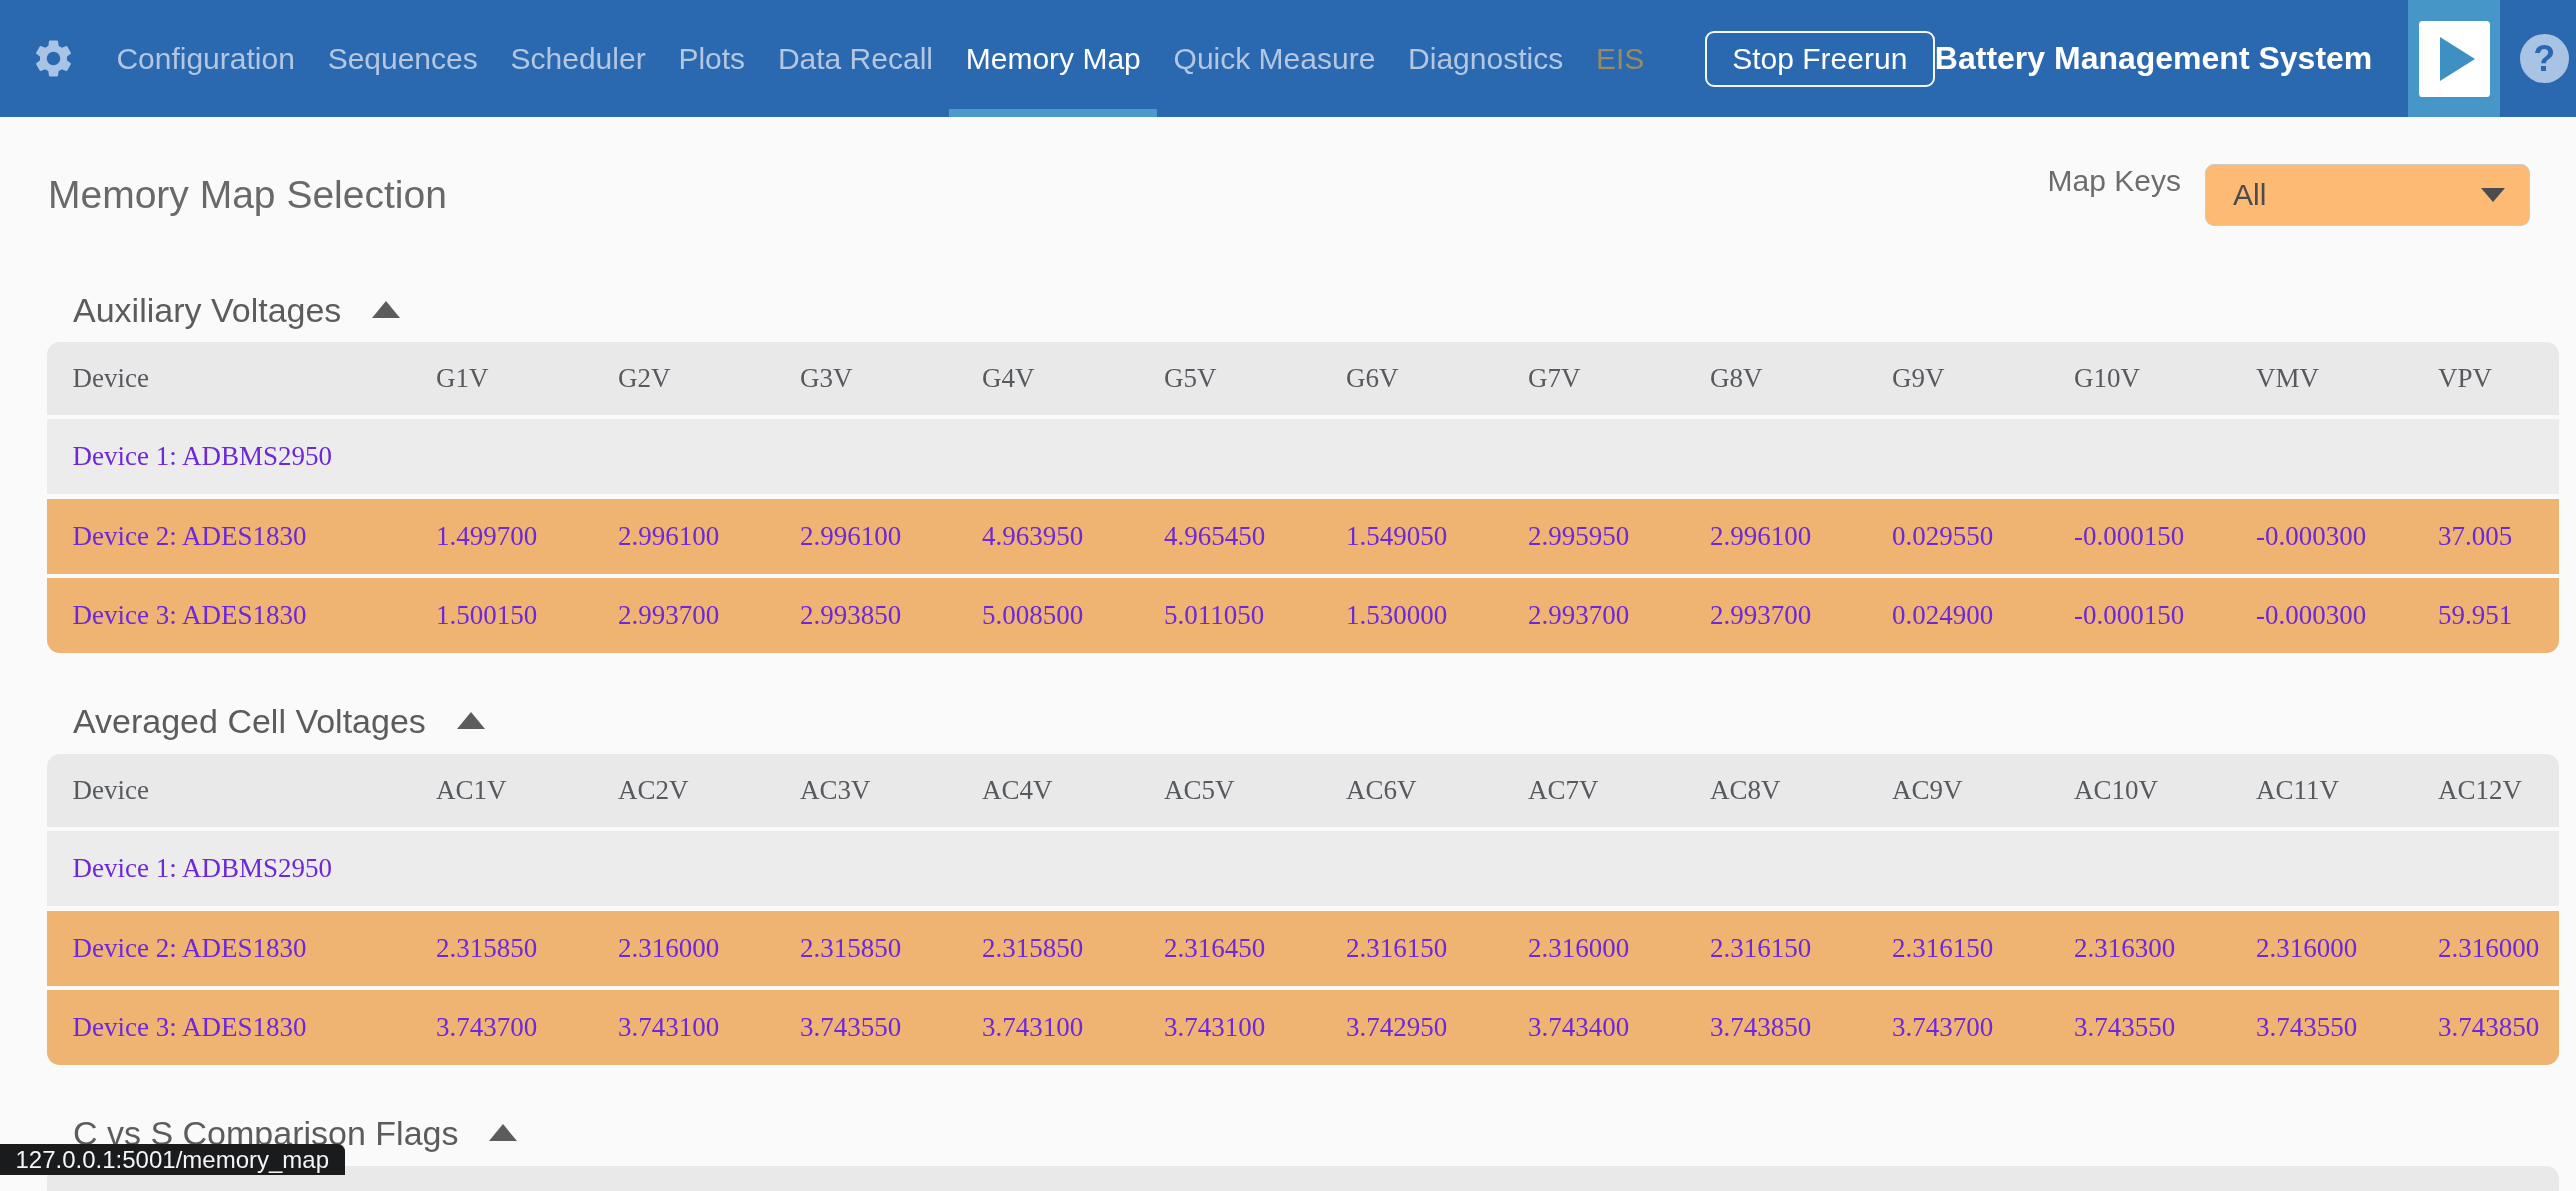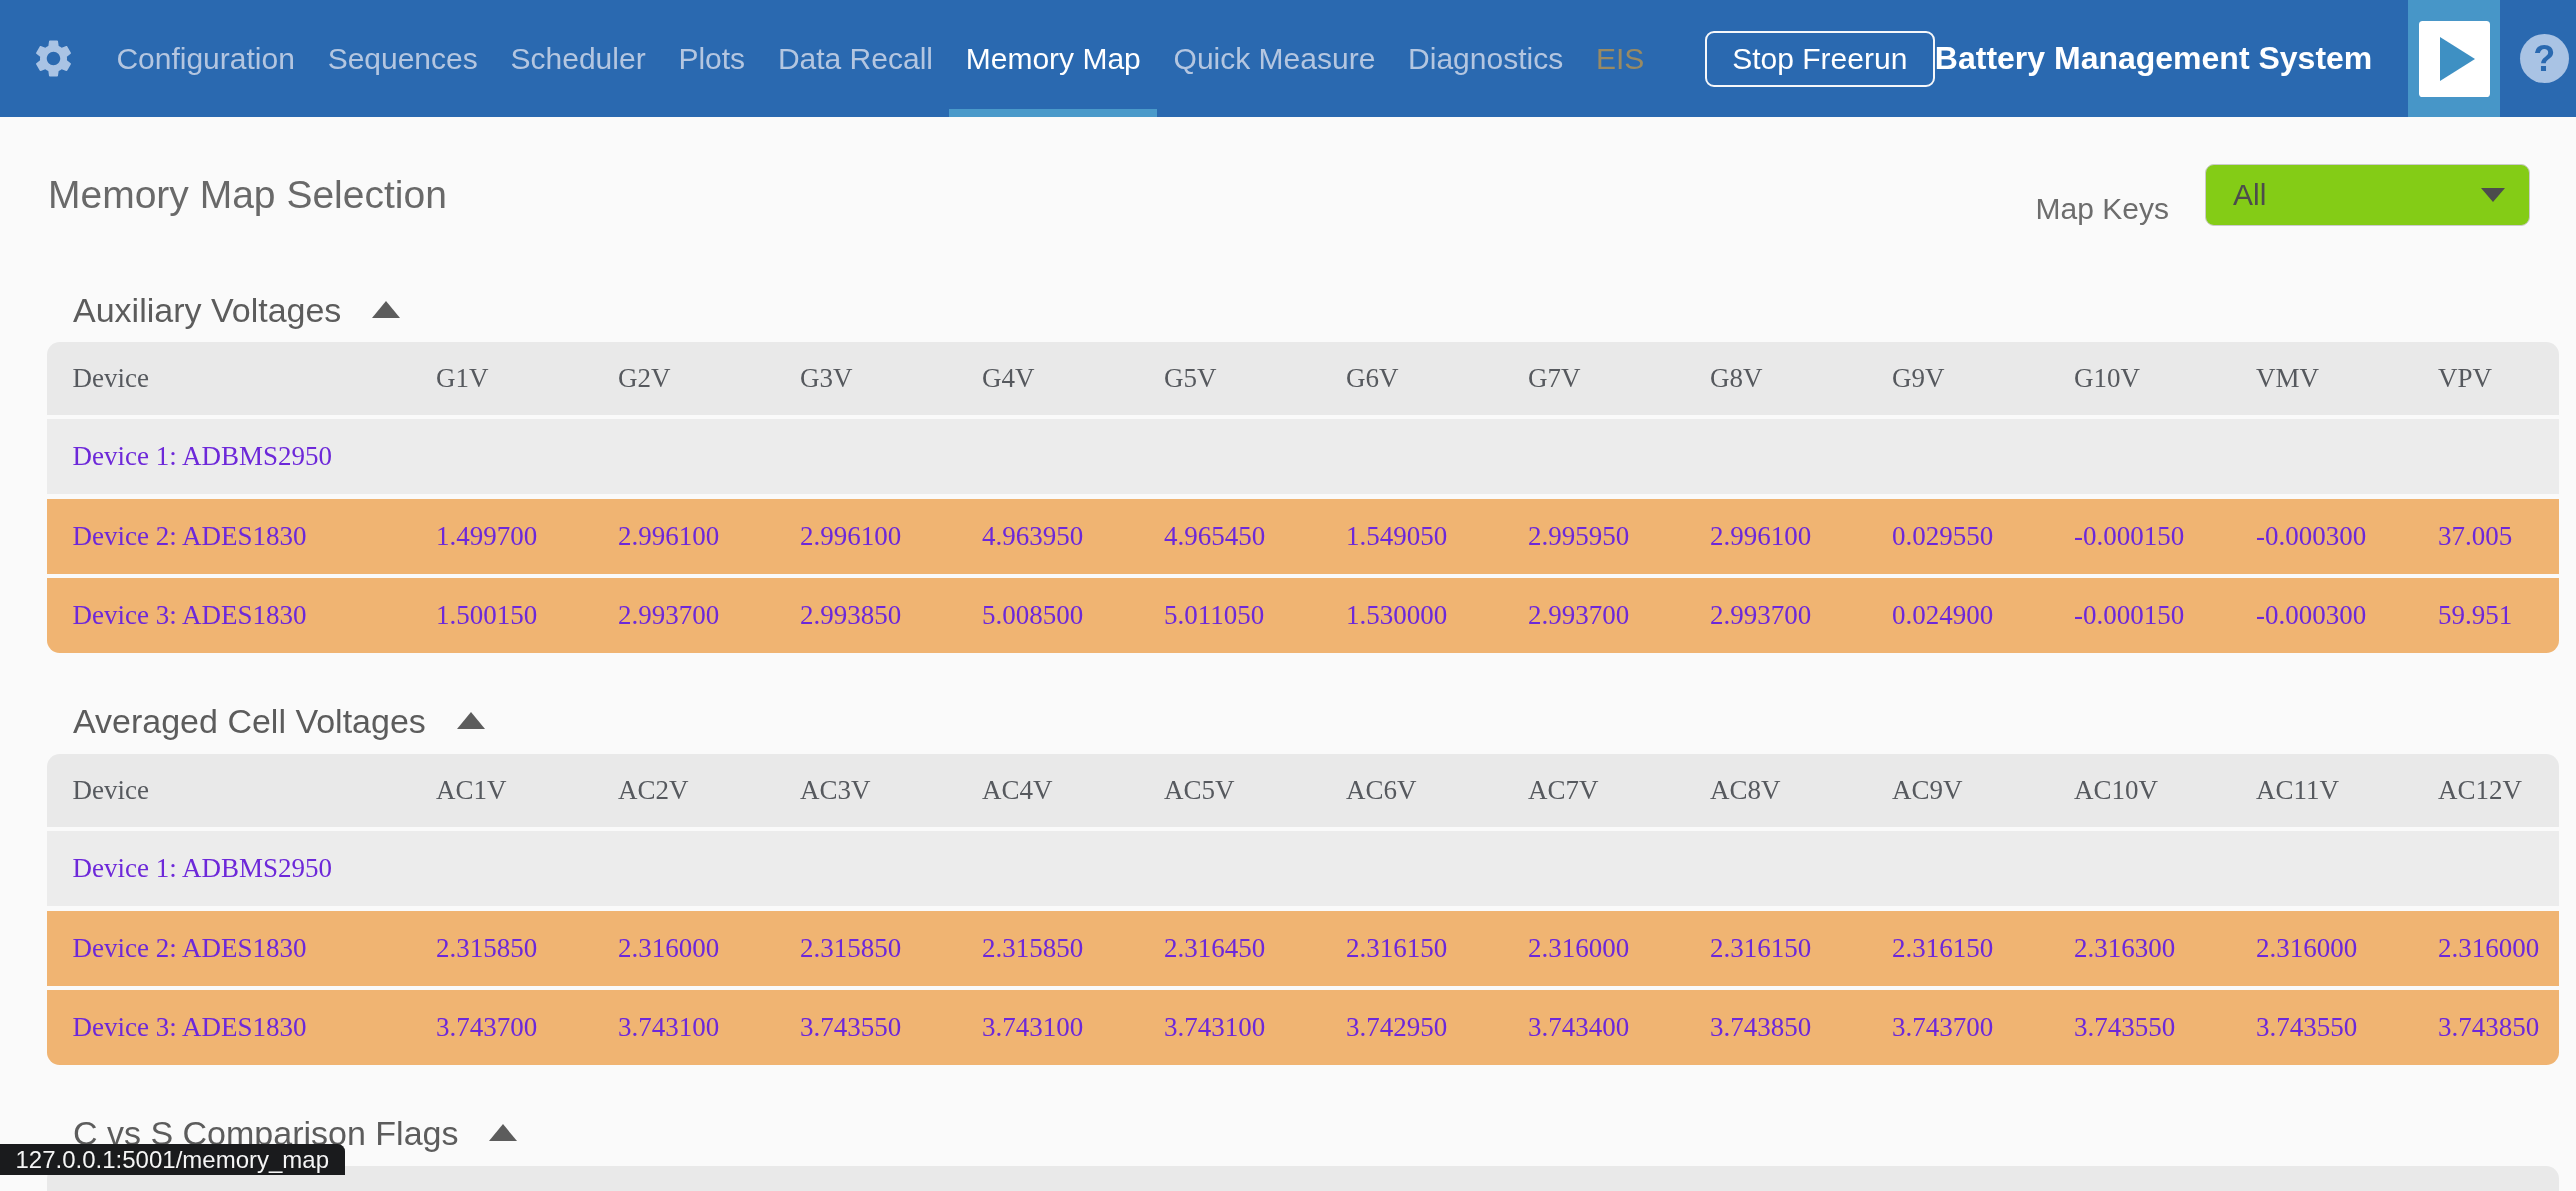--- a/index.html
+++ b/index.html
@@ -35,24 +35,24 @@
   .play-box{width:71px;height:76px;background:#ffffff;border-radius:3.6px;display:flex;align-items:center;justify-content:center;}
   .play-tri{width:0;height:0;border-top:22px solid transparent;border-bottom:22px solid transparent;border-left:35px solid #3e90c3;margin-left:7.3px;}
   .help{
     width:49px;height:49px;border-radius:50%;background:#a9c3e4;color:#2a69b0;
     font-size:36px;font-weight:700;display:flex;align-items:center;justify-content:center;
     margin:0 7.3px 0 20px;cursor:pointer;flex:0 0 auto;
   }
   
   .page-head{height:156px;display:flex;align-items:center;justify-content:space-between;padding:0 46px 0 48px;}
   .page-title{margin:0;font-size:39px;font-weight:500;color:#696969;}
-  .mapkeys{display:flex;align-items:flex-end;gap:12px;}
+  .mapkeys{display:flex;align-items:flex-start;}
   .mapkeys-label{font-size:30px;color:#6d6d6d;margin-right:24px;}
   .select{
-    width:325px;height:62px;background:#84cc16;border:1.8px solid #cbcbcb;border-radius:9px;
+    width:325px;height:62px;background:#fdba74;border:1.8px solid #cbcbcb;border-radius:9px;
     display:flex;align-items:center;box-sizing:border-box;cursor:pointer;position:relative;
   }
   .select-value{font-size:30px;color:#4c4c4c;padding-left:27px;}
   .caret{
     position:absolute;right:24px;width:0;height:0;
     border-left:12.7px solid transparent;border-right:12.7px solid transparent;border-top:14.6px solid #4c4c4c;
   }
   
   .section{margin-top:44px;}
   .section.first{margin-top:12.7px;}

